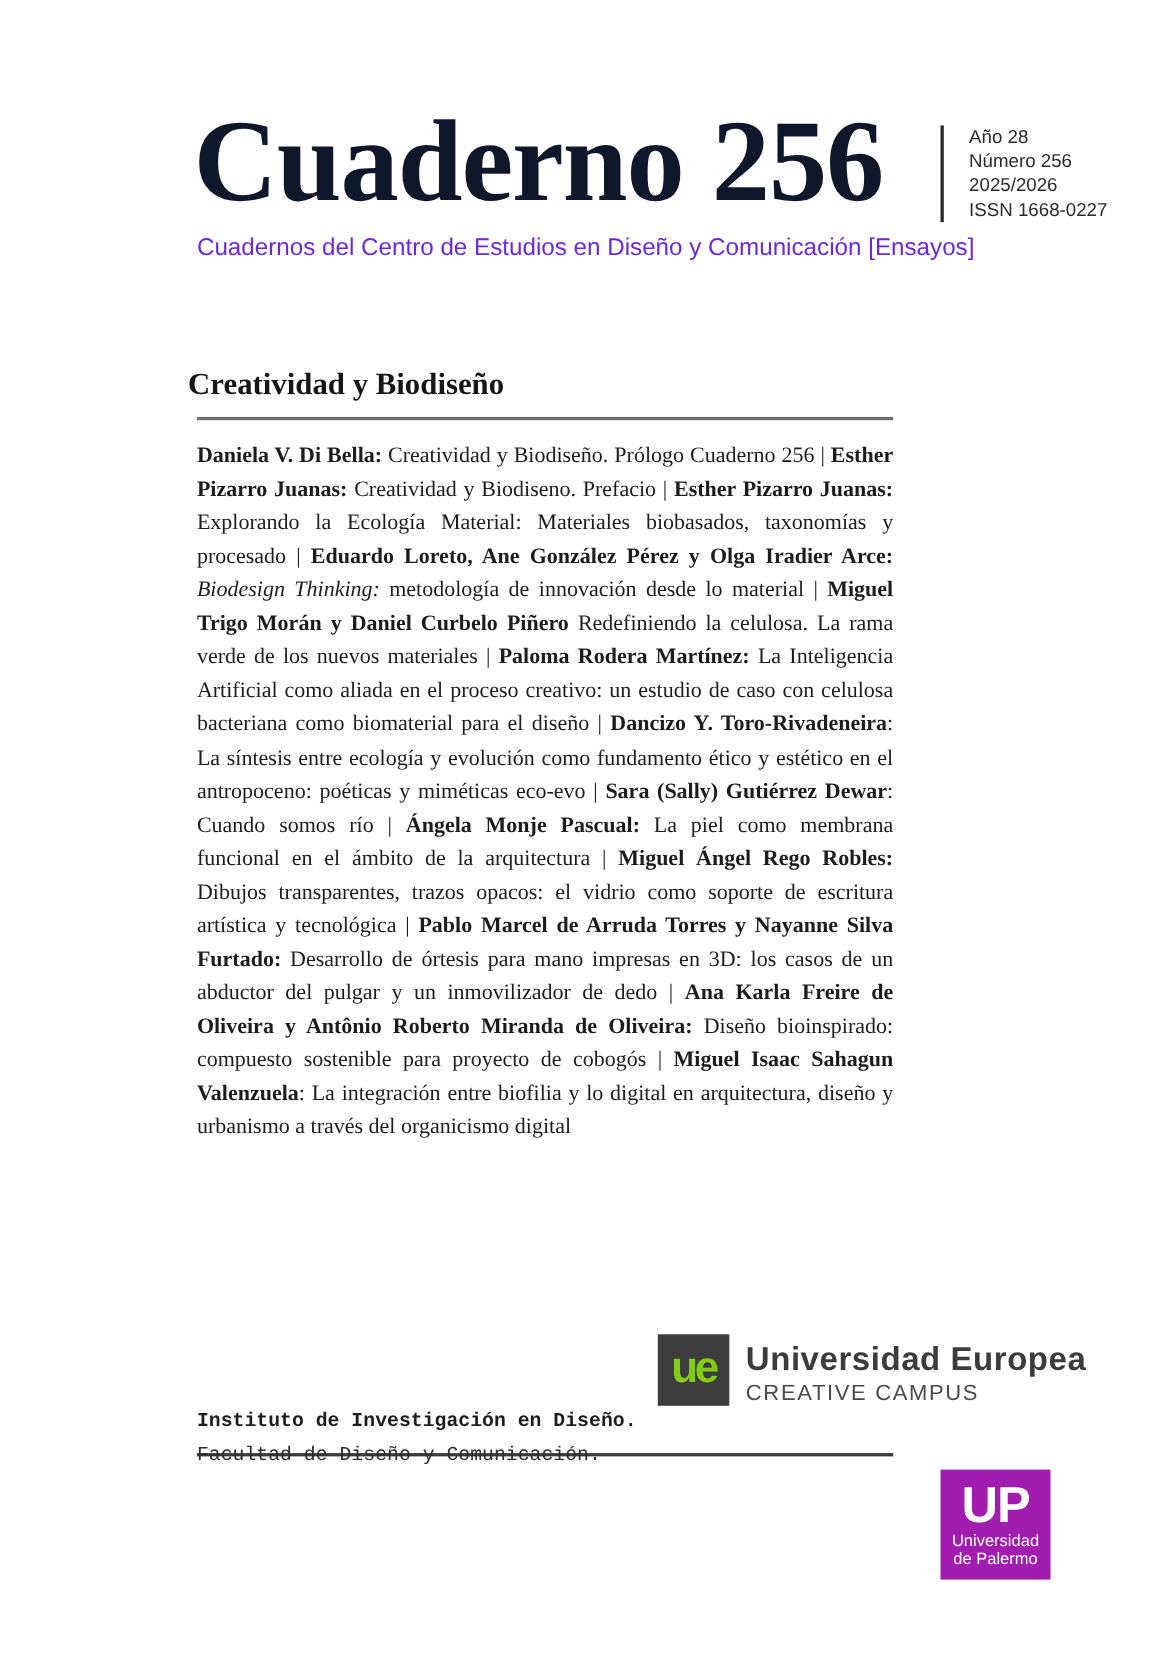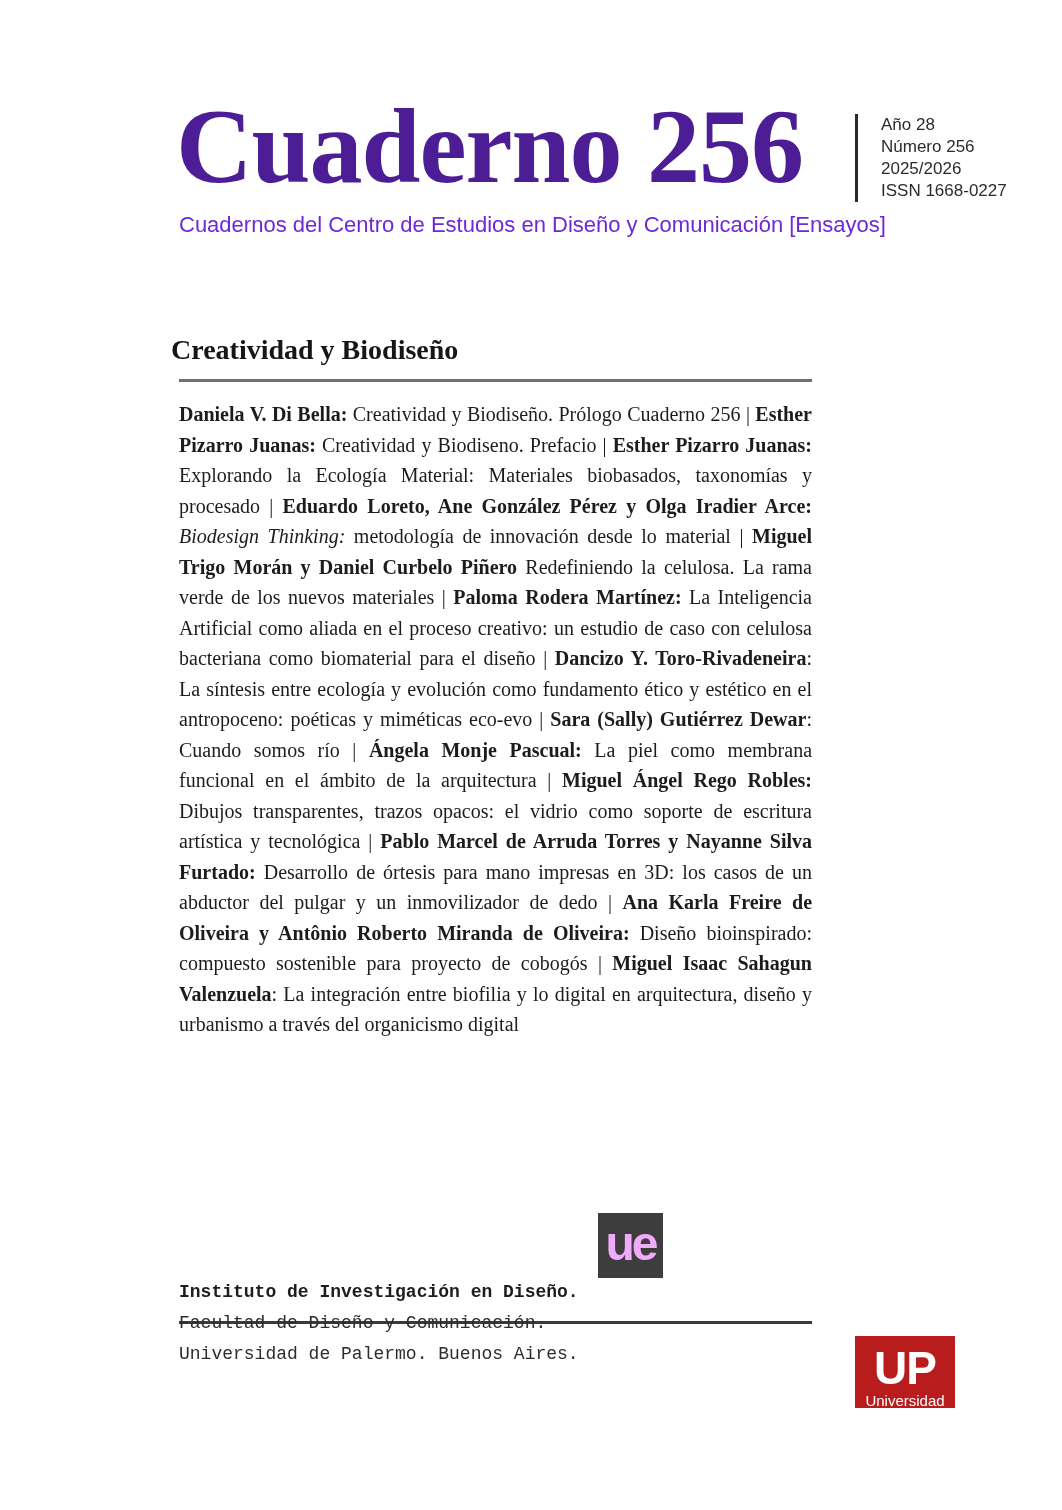--- a/index.html
+++ b/index.html
@@ -15,21 +15,21 @@
   }
   .journal-title {
     position: absolute;
     left: 176px;
     top: 92px;
     font-family: "Liberation Serif", serif;
     font-size: 106px;
     font-weight: bold;
     letter-spacing: -1px;
     line-height: 110px;
-    color: #4c1d95;
+    color: #0f172a;
     white-space: nowrap;
   }
   .masthead-meta {
     position: absolute;
     left: 855px;
     top: 114px;
     border-left: 3px solid #2a2a2a;
     padding-left: 23px;
     font-family: "Liberation Sans", sans-serif;
     font-size: 17px;
@@ -84,23 +84,23 @@
     width: 65px;
     height: 65px;
     background: #3d3d3d;
     display: flex;
     align-items: center;
     justify-content: center;
   }
   .ue-monogram {
     font-family: "Liberation Sans", sans-serif;
     font-weight: bold;
-    font-size: 48px;
+    font-size: 40px;
     letter-spacing: -3px;
-    color: #f0abfc;
+    color: #84cc16;
     transform: translateY(-2px);
   }
   .ue-text {
     margin-left: 15px;
     padding-top: 6px;
     font-family: "Liberation Sans", sans-serif;
   }
   .ue-name {
     font-size: 30px;
     font-weight: bold;
@@ -131,22 +131,22 @@
     font-size: 18px;
     line-height: 31px;
     color: #2d2d2d;
   }
   .footer-institute { font-weight: bold; color: #1d1d1d; }
   .up-square {
     position: absolute;
     left: 855px;
     top: 1336px;
     width: 100px;
-    height: 72px;
-    background: #b91c1c;
+    height: 100px;
+    background: #a21caf;
     text-align: center;
     font-family: "Liberation Sans", sans-serif;
     color: #ffffff;
   }
   .up-monogram {
     margin-top: 8px;
     font-size: 46px;
     font-weight: bold;
     line-height: 48px;
     letter-spacing: -1px;
@@ -176,28 +176,31 @@
   <h2 class="section-title">Creatividad y Biodiseño</h2>
 
   <div class="section-rule"></div>
 
   <p class="toc-paragraph"><span style="font-weight: bold;">Daniela V. Di Bella: </span><span>Creatividad y Biodiseño. Prólogo Cuaderno 256 | </span><span style="font-weight: bold;">Esther Pizarro Juanas: </span><span>Creatividad y Biodiseno. Prefacio | </span><span style="font-weight: bold;">Esther Pizarro Juanas: </span><span>Explorando la Ecología Material: Materiales biobasados, taxonomías y procesado | </span><span style="font-weight: bold;">Eduardo Loreto, Ane González Pérez y Olga Iradier Arce: </span><span style="font-style: italic;">Biodesign Thinking: </span><span>metodología de innovación desde lo material | </span><span style="font-weight: bold;">Miguel Trigo Morán y Daniel Curbelo Piñero </span><span>Redefiniendo la celulosa. La rama verde de los nuevos materiales | </span><span style="font-weight: bold;">Paloma Rodera Martínez: </span><span>La Inteligencia Artificial como aliada en el proceso creativo: un estudio de caso con celulosa bacteriana como biomaterial para el diseño | </span><span style="font-weight: bold;">Dancizo Y. Toro-Rivadeneira</span><span>: La síntesis entre ecología y evolución como fundamento ético y estético en el antropoceno: poéticas y miméticas eco-evo | </span><span style="font-weight: bold;">Sara (Sally) Gutiérrez Dewar</span><span>: Cuando somos río | </span><span style="font-weight: bold;">Ángela Monje Pascual: </span><span>La piel como membrana funcional en el ámbito de la arquitectura | </span><span style="font-weight: bold;">Miguel Ángel Rego Robles: </span><span>Dibujos transparentes, trazos opacos: el vidrio como soporte de escritura artística y tecnológica | </span><span style="font-weight: bold;">Pablo Marcel de Arruda Torres y Nayanne Silva Furtado: </span><span>Desarrollo de órtesis para mano impresas en 3D: los casos de un abductor del pulgar y un inmovilizador de dedo | </span><span style="font-weight: bold;">Ana Karla Freire de Oliveira y Antônio Roberto Miranda de Oliveira: </span><span>Diseño bioinspirado: compuesto sostenible para proyecto de cobogós | </span><span style="font-weight: bold;">Miguel Isaac Sahagun Valenzuela</span><span>: La integración entre biofilia y lo digital en arquitectura, diseño y urbanismo a través del organicismo digital</span></p>
 
   <div class="ue-logo">
     <div class="ue-square">
       <span class="ue-monogram">ue</span>
     </div>
+    <div class="ue-text">
+      <div class="ue-name">Universidad Europea</div>
+      <div class="ue-tagline">CREATIVE CAMPUS</div>
+    </div>
   </div>
 
   <div class="footer-rule"></div>
 
   <div class="footer-block">
     <div class="footer-institute">Instituto de Investigación en Diseño.</div>
     <div>Facultad de Diseño y Comunicación.</div>
-    <div>Universidad de Palermo. Buenos Aires.</div>
   </div>
 
   <div class="up-square">
     <div class="up-monogram">UP</div>
     <div class="up-name">Universidad</div>
     <div class="up-name">de Palermo</div>
   </div>
 
 </div>
 

